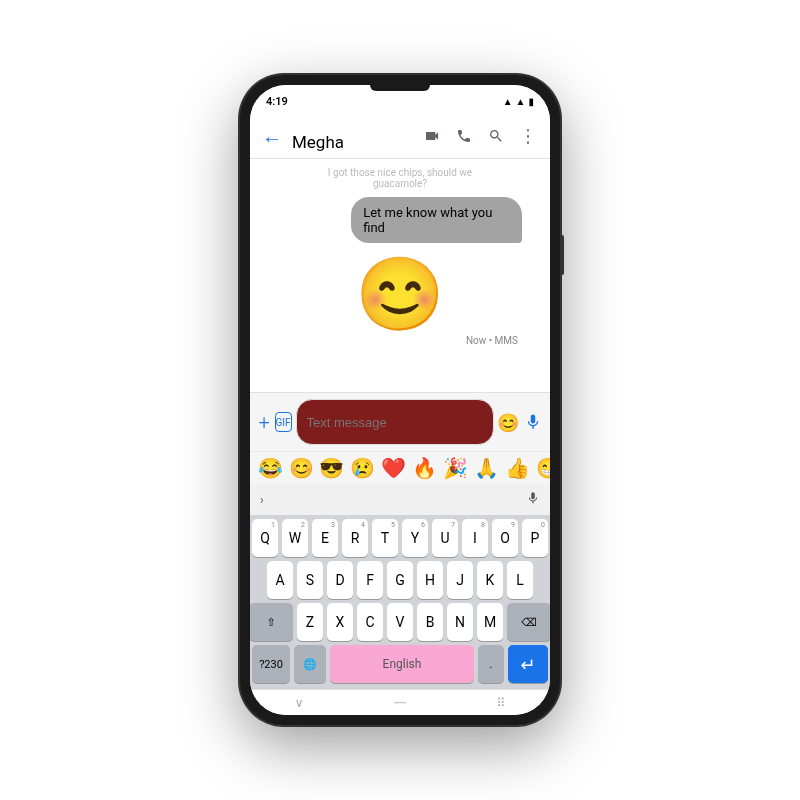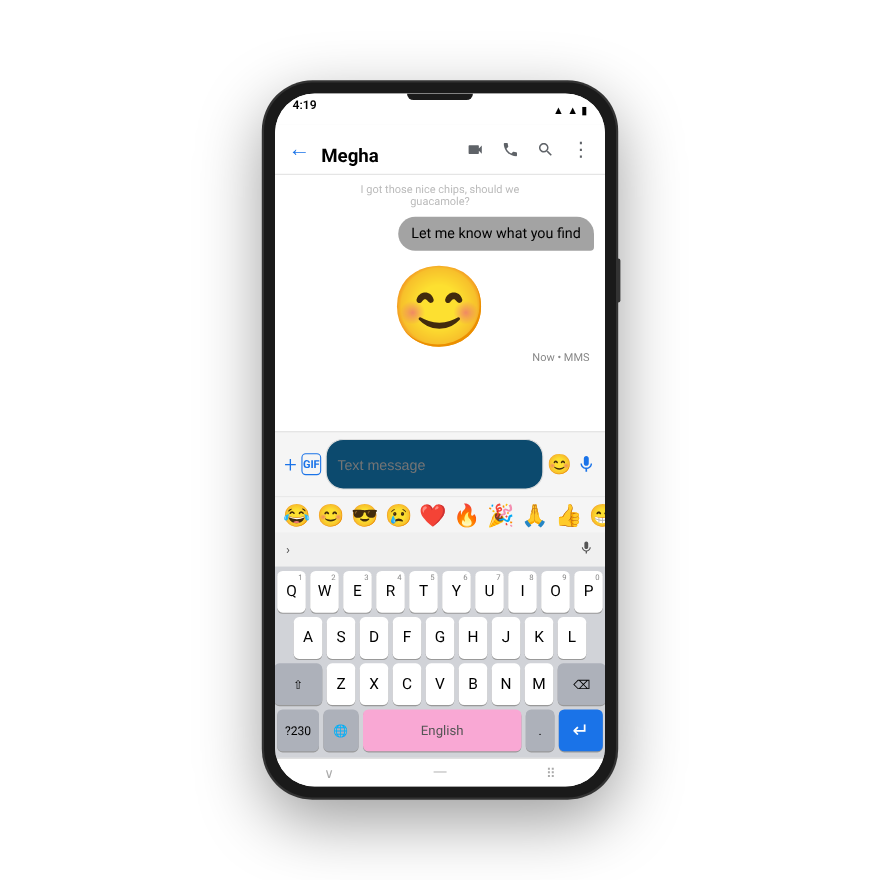--- a/index.html
+++ b/index.html
@@ -31,20 +31,21 @@
       overflow: hidden;
       display: flex;
       flex-direction: column;
     }
 
     
     .notch-bar {
       background: #fff;
       height: 28px;
       display: flex;
+      align-items: center;
       justify-content: space-between;
       padding: 4px 16px 0;
       position: relative;
     }
 
     .notch-bar::after {
       content: '';
       position: absolute;
       top: 0;
       left: 50%;
@@ -86,21 +87,21 @@
     .header-back {
       font-size: 20px;
       color: #1a73e8;
       padding: 4px;
       cursor: pointer;
     }
 
     .header-title {
       flex: 1;
       font-size: 17px;
-      font-weight: 700;
+      font-weight: 400;
       color: #000;
       padding-left: 2px;
       margin-top: 12px;
     }
 
     .header-icons {
       display: flex;
       align-items: center;
       gap: 4px;
     }
@@ -114,21 +115,21 @@
       color: #5f6368;
       font-size: 16px;
       cursor: pointer;
     }
 
     
     .message-area {
       flex: 1;
       background: #fff;
       overflow-y: auto;
-      padding: 8px 10px;
+      padding: 8px 28px;
       display: flex;
       flex-direction: column;
     }
 
     
     .top-snippet {
       font-size: 11px;
       color: #888;
       text-align: center;
       margin-bottom: 8px;
@@ -188,21 +189,21 @@
       font-size: 18px;
       color: #1a73e8;
       cursor: pointer;
     }
 
     .text-input {
       flex: 1;
       height: 46px;
       border-radius: 16px;
       border: 1px solid #ddd;
-      background: #0c4a6e;
+      background: #7f1d1d;
       padding: 0 10px;
       font-size: 13px;
       color: #aaa;
       outline: none;
     }
 
     
     .emoji-row {
       background: #f5f5f5;
       padding: 4px 8px;
@@ -386,21 +387,21 @@
 
       <div class="emoji-message">
         <span class="big-emoji">😊</span>
       </div>
 
       <div class="mms-time">Now • MMS</div>
     </div>
 
     <div class="input-bar">
       <div class="input-icon-btn" style="font-size:20px;font-weight:300;">+</div>
-      <div class="input-icon-btn" style="font-size:10px;font-weight:700;color:#1a73e8;border:1.5px solid #1a73e8;border-radius:4px;width:28px;height:20px;">GIF</div>
+      <div class="input-icon-btn" style="font-size:10px;font-weight:400;color:#1a73e8;border:1.5px solid #1a73e8;border-radius:4px;width:28px;height:20px;">GIF</div>
       <input class="text-input" placeholder="Text message" type="text" style="">
       <div class="input-icon-btn">😊</div>
       <div class="input-icon-btn" style="color:#1a73e8;">
         <svg width="18" height="18" viewBox="0 0 24 24" fill="#1a73e8">
             <path d="M12 14c1.66 0 2.99-1.34 2.99-3L15 5c0-1.66-1.34-3-3-3S9 3.34 9 5v6c0 1.66 1.34 3 3 3zm5.3-3c0 3-2.54 5.1-5.3 5.1S6.7 14 6.7 11H5c0 3.41 2.72 6.23 6 6.72V21h2v-3.28c3.28-.48 6-3.3 6-6.72h-1.7z"></path>
           </svg>
       </div>
     </div>
 
     <div class="emoji-row">

